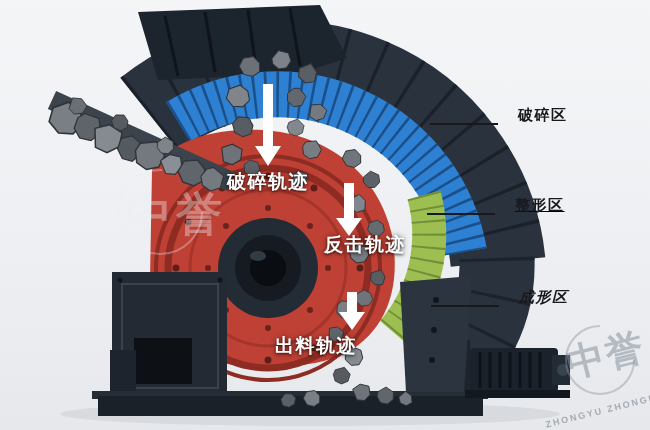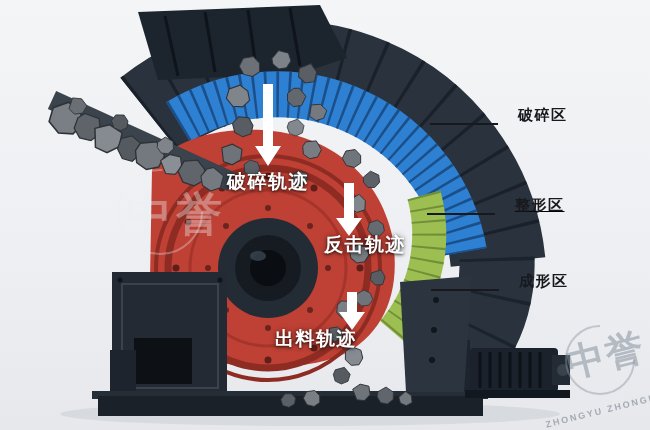--- a/index.html
+++ b/index.html
@@ -188,31 +188,31 @@
       <path d="M344,183 L354,183 L354,218 L362,218 L349,236 L336,218 L344,218 Z"></path>
       <path d="M347,292 L357,292 L357,312 L365,312 L352,330 L339,312 L347,312 Z"></path>
     </g>
 
     <circle cx="160" cy="212" r="42" fill="none" stroke="rgba(236,239,243,0.32)" stroke-width="2" stroke-dasharray="200 64"></circle>
     <circle cx="600" cy="360" r="34" fill="none" stroke="rgba(140,150,162,0.45)" stroke-width="2" stroke-dasharray="160 54"></circle>
   </svg>
 
   <div class="traj" style="left:268px;top:169px;">破碎轨迹</div>
   <div class="traj" style="left:349px;top:232px;margin-left:16px;">反击轨迹</div>
-  <div class="traj" style="left:316px;top:326px;text-align:center;">出料轨迹</div>
+  <div class="traj" style="left:316px;top:333px;text-align:center;">出料轨迹</div>
 
   <div class="callout" style="left:430px;top:106px;">
     <span class="callout-line"></span>
     <span class="callout-text">破碎区</span>
   </div>
   <div class="callout" style="left:427px;top:196px;text-decoration:underline;">
     <span class="callout-line"></span>
     <span class="callout-text">整形区</span>
   </div>
-  <div class="callout" style="left:431px;top:272px;">
+  <div class="callout" style="left:431px;top:288px;font-style:italic;">
     <span class="callout-line"></span>
     <span class="callout-text">成形区</span>
   </div>
 
   <div class="wm wm-center">中誉</div>
   <div class="wm wm-br">中誉</div>
   <div class="wm wm-br-sub">ZHONGYU ZHONGL</div>
 
 </div>
 

